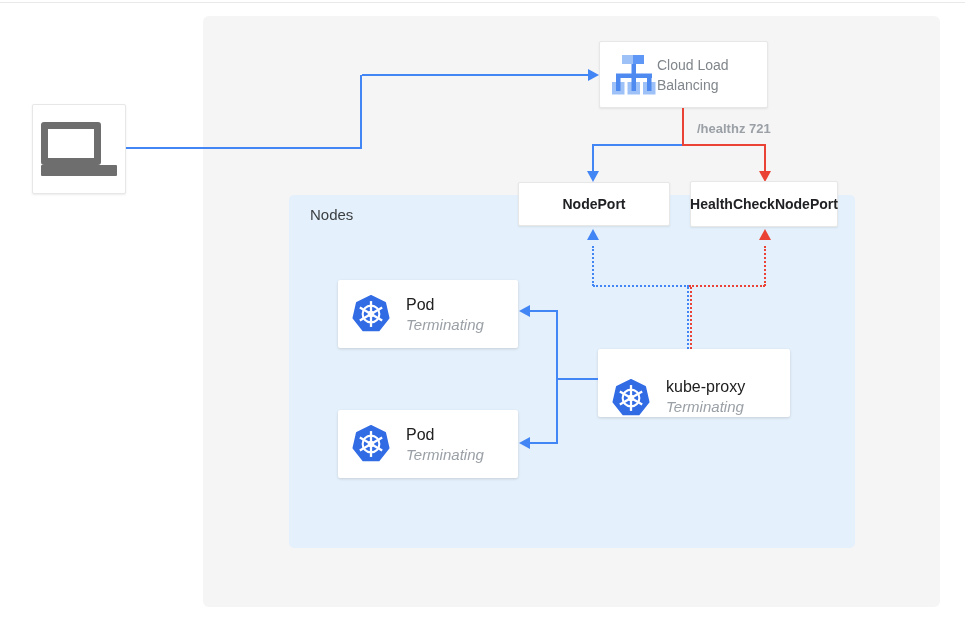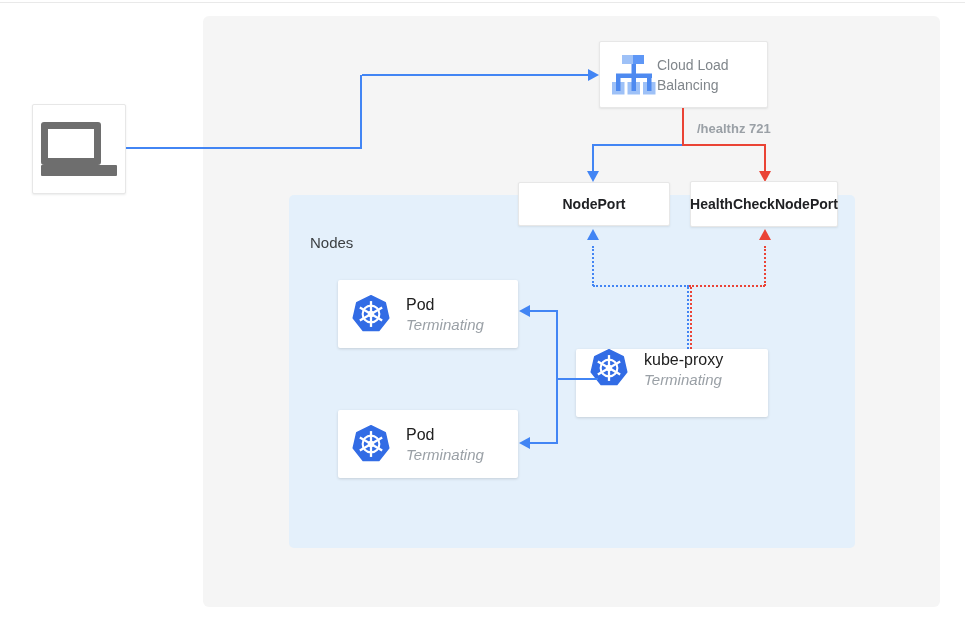--- a/index.html
+++ b/index.html
@@ -13,21 +13,21 @@
 
   .gray-panel {
     position:absolute; left:203px; top:16px; width:737px; height:591px;
     background:#f5f5f5; border-radius:6px;
   }
   .nodes-panel {
     position:absolute; left:289px; top:195px; width:566px; height:353px;
     background:#e4f0fb; border-radius:5px;
   }
   .nodes-label {
-    position:absolute; left:310px; top:206px; font-size:15px; color:#3c4043;margin-top:28px;
+    position:absolute; left:310px; top:206px; font-size:15px; color:#3c4043;
   }
 
   
   .card {
     position:absolute; background:#fff; border:1px solid #e7e7e7;
     box-shadow:0 1px 2px rgba(60,64,67,.10); border-radius:2px;
   }
   .laptop-box { left:32px; top:104px; width:94px; height:90px;
     display:flex; flex-direction:column; align-items:center; justify-content:center; }
   .laptop-screen { width:60px; height:43px; border:7px solid #6e6e6e; border-radius:3px; background:#fff; }
@@ -42,22 +42,22 @@
     display:flex; align-items:center; justify-content:center;
     font-size:14px; font-weight:bold; color:#202124; }
   .hc-box { left:690px; top:181px; width:148px; height:46px;
     display:flex; flex-direction:row; align-items:center; justify-content:center;
     font-size:14px; font-weight:bold; color:#202124; line-height:18px; }
 
   .pod-box { width:180px; height:68px; left:338px; border:none;
     box-shadow:0 1px 3px rgba(0,0,0,.14); display:flex; align-items:center; }
   .pod-box.p1 { top:280px; }
   .pod-box.p2 { top:410px; }
-  .kproxy-box { left:576px; top:349px; width:192px; height:68px; border:none;
-    box-shadow:0 1px 3px rgba(0,0,0,.14); display:flex; align-items:flex-start; }
+  .kproxy-box { left:598px; top:349px; width:192px; height:68px; border:none;
+    box-shadow:0 1px 3px rgba(0,0,0,.14); display:flex; align-items:flex-end; }
   .k8s-icon { width:38px; height:38px; margin-left:14px; flex:none; }
   .box-text { margin-left:16px; }
   .box-title { font-size:16px; color:#212121; line-height:21px; }
   .box-sub { font-size:15px; color:#9aa0a6; line-height:20px;font-style:italic; }
 
   
   .hline, .vline { position:absolute; }
   .hline { height:2px; } .vline { width:2px; }
   .blue { background:#4285f4; } .red { background:#ea4335; }
   .dot-h { position:absolute; height:0; border-top:2px dotted #4285f4; }

